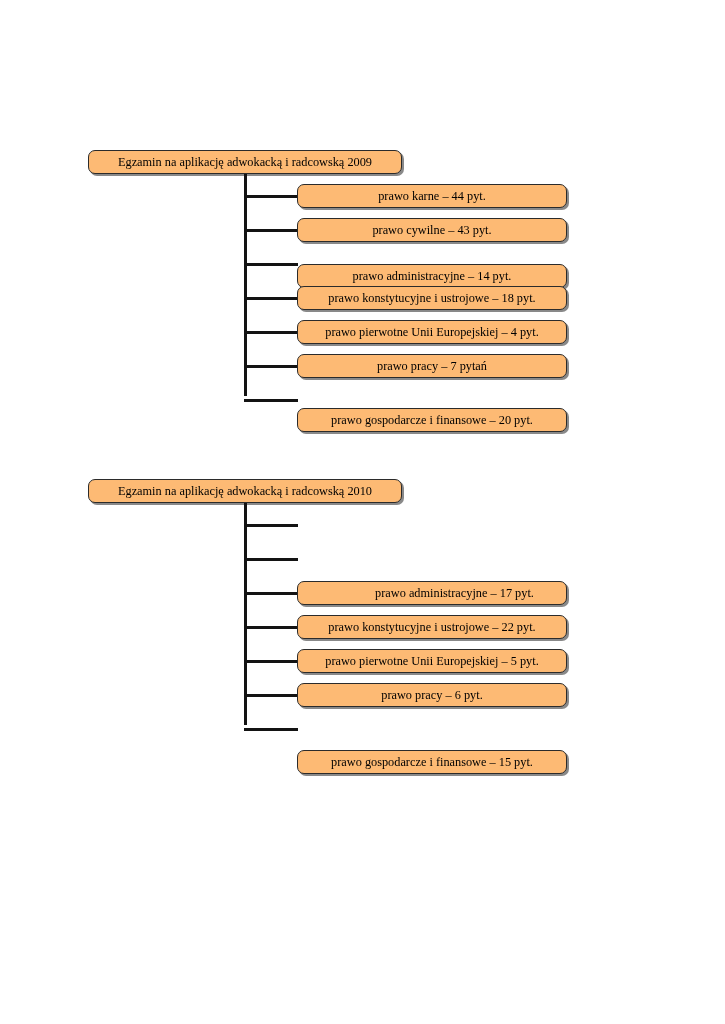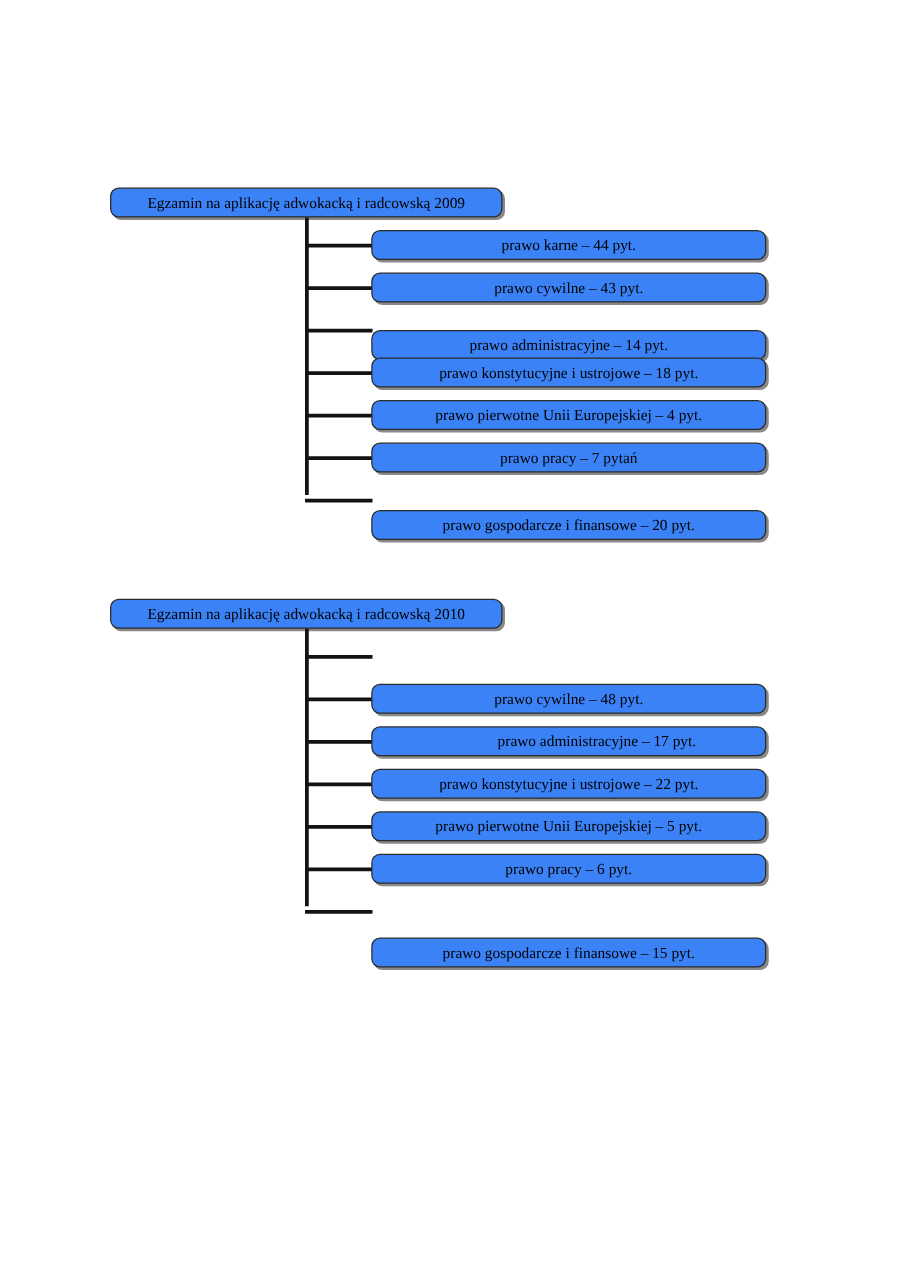--- a/index.html
+++ b/index.html
@@ -34,21 +34,21 @@
     font-weight: bold;
     letter-spacing: 0.1px;
     white-space: nowrap;
     line-height: 1.2;
   }
 
   
   .node {
     position: absolute;
     box-sizing: border-box;
-    background: #3b82f6;
+    background: #fdba74;
     border: 1.3px solid #2b2b2b;
     border-radius: 7px;
     box-shadow: 2px 2px 0 rgba(40, 40, 40, 0.55);
     display: flex;
     align-items: center;
     justify-content: center;
     font-size: 12.3px;
     line-height: 1;
     white-space: nowrap;
     color: #000;
@@ -57,21 +57,21 @@
   .node-header {
     height: 24px;
     left: 88px;
     width: 314px;
     font-size: 12.3px;
   }
 
   .node-leaf {
     height: 24px;
     left: 297px;
-    width: 316px;
+    width: 270px;
   }
 
   
   .trunk {
     position: absolute;
     width: 3px;
     background: #131313;
     left: 244px;
   }
 
@@ -127,21 +127,20 @@
 
   <div class="group">
 
     <div class="node node-header" style="top:479px;">Egzamin na aplikację adwokacką i radcowską 2010</div>
 
     <div class="trunk" style="top:503px; height:222px;"></div>
 
     <div class="branch" style="top:523.5px;"></div>
 
     <div class="branch" style="top:557.5px;"></div>
-    <div class="node node-leaf" style="top:547px;">prawo cywilne – 48 pyt.</div>
 
     <div class="branch" style="top:591.5px;"></div>
     <div class="node node-leaf" style="top:581px;padding-left:45px;">prawo administracyjne – 17 pyt.</div>
 
     <div class="branch" style="top:625.5px;"></div>
     <div class="node node-leaf" style="top:615px;">prawo konstytucyjne i ustrojowe – 22 pyt.</div>
 
     <div class="branch" style="top:659.5px;"></div>
     <div class="node node-leaf" style="top:649px;">prawo pierwotne Unii Europejskiej – 5 pyt.</div>
 

